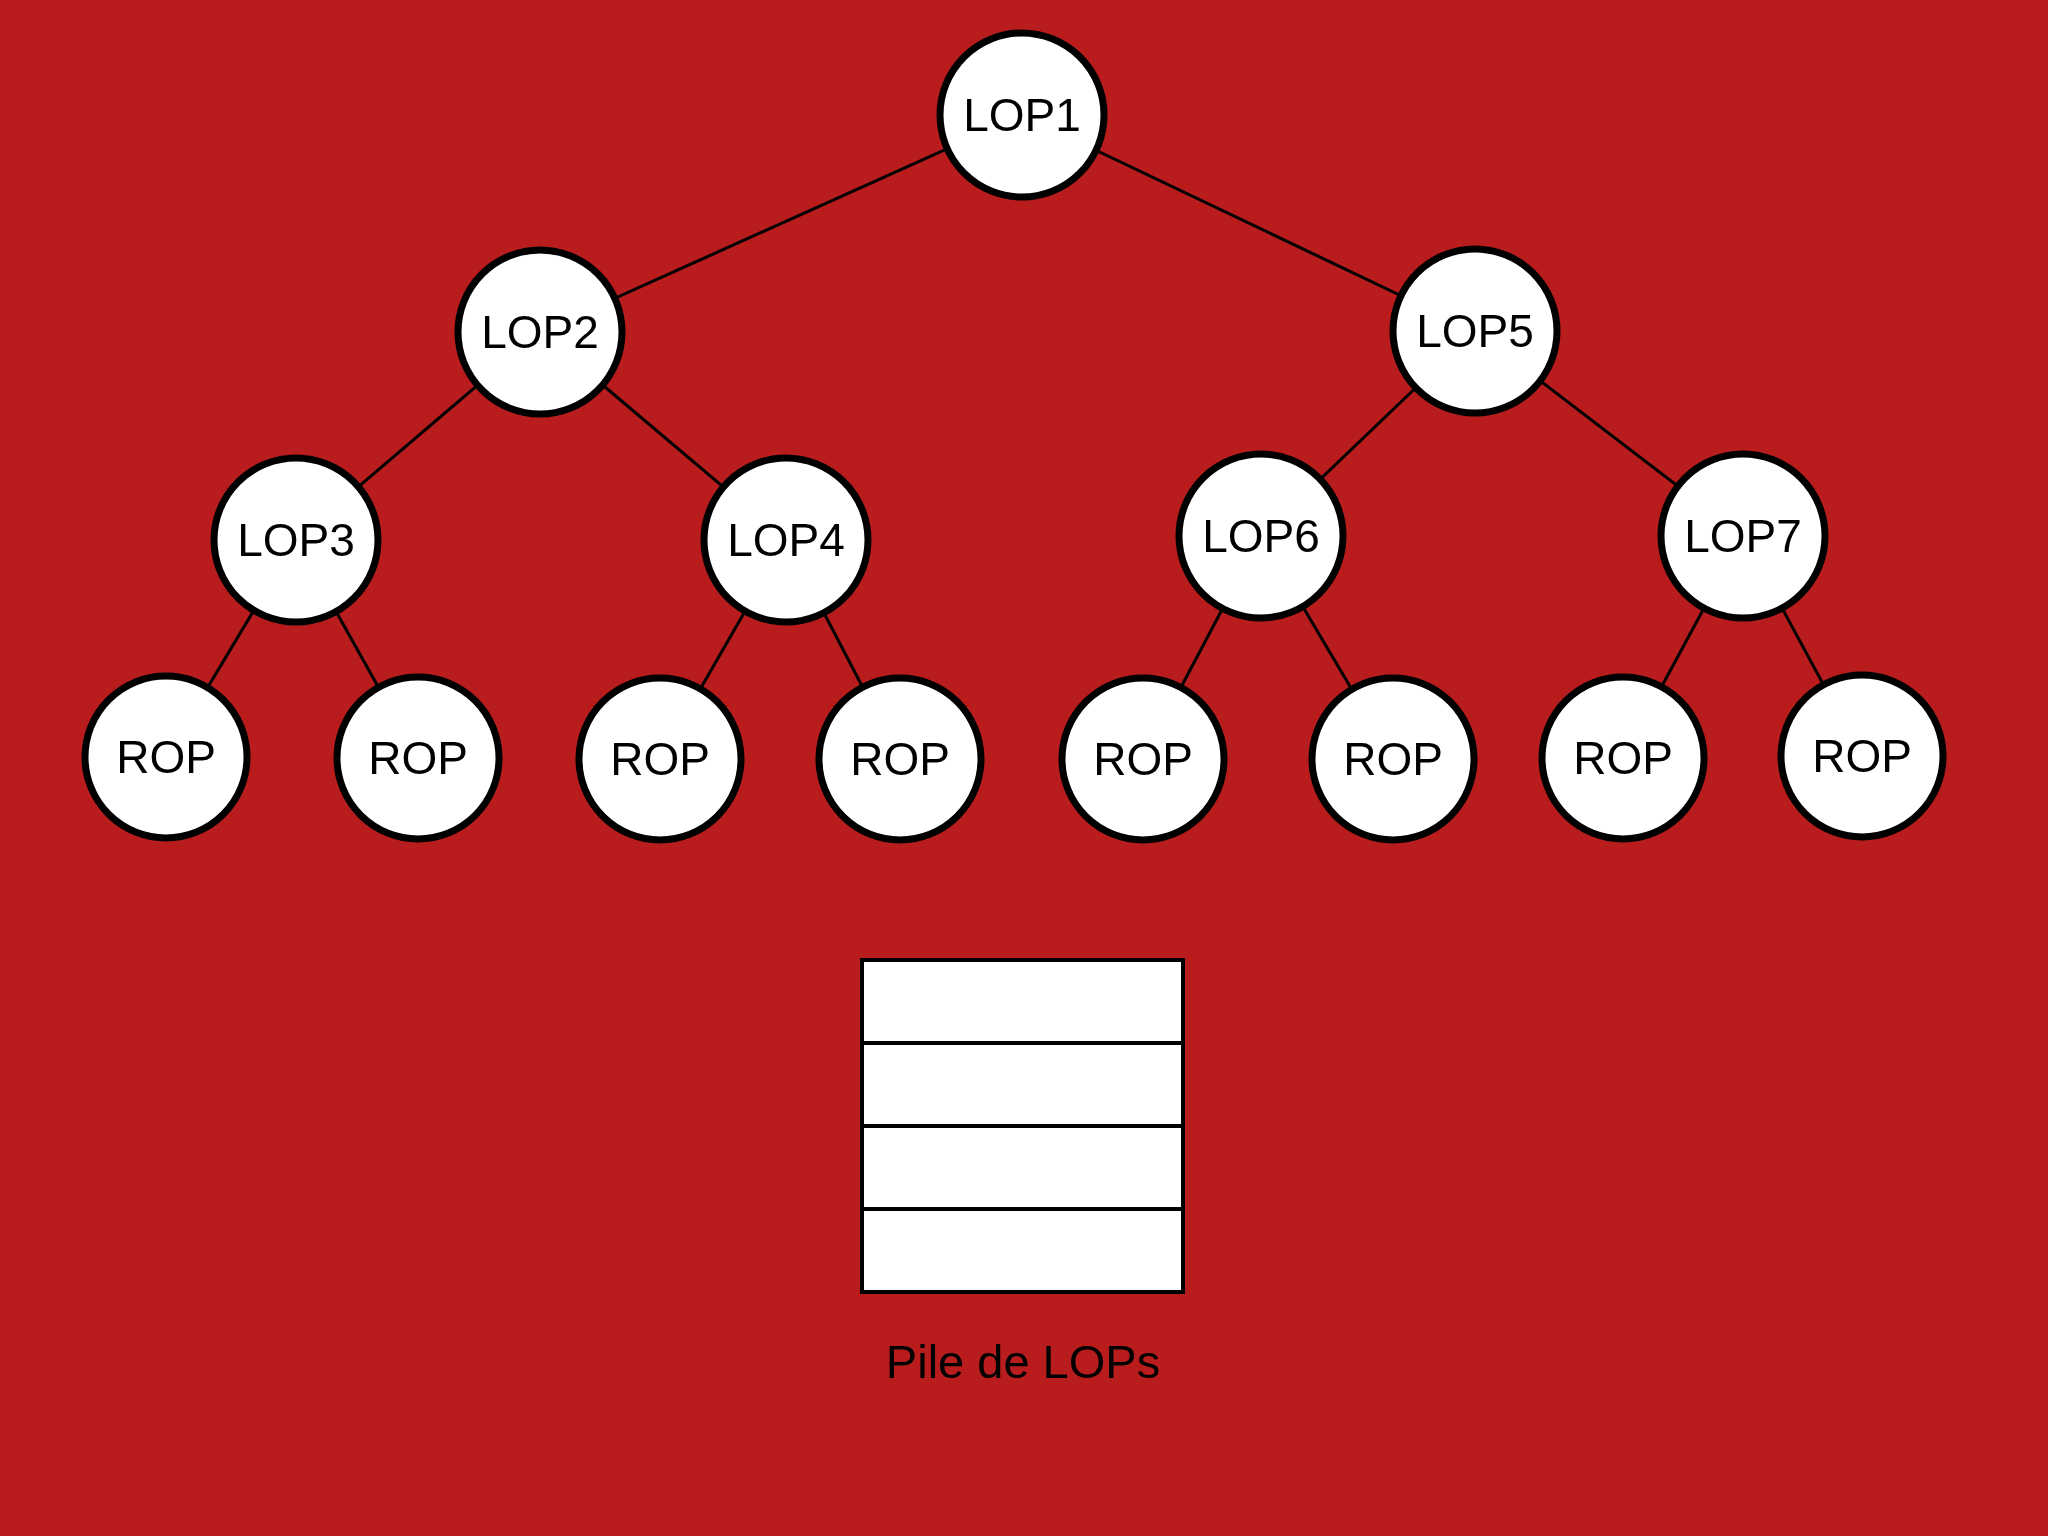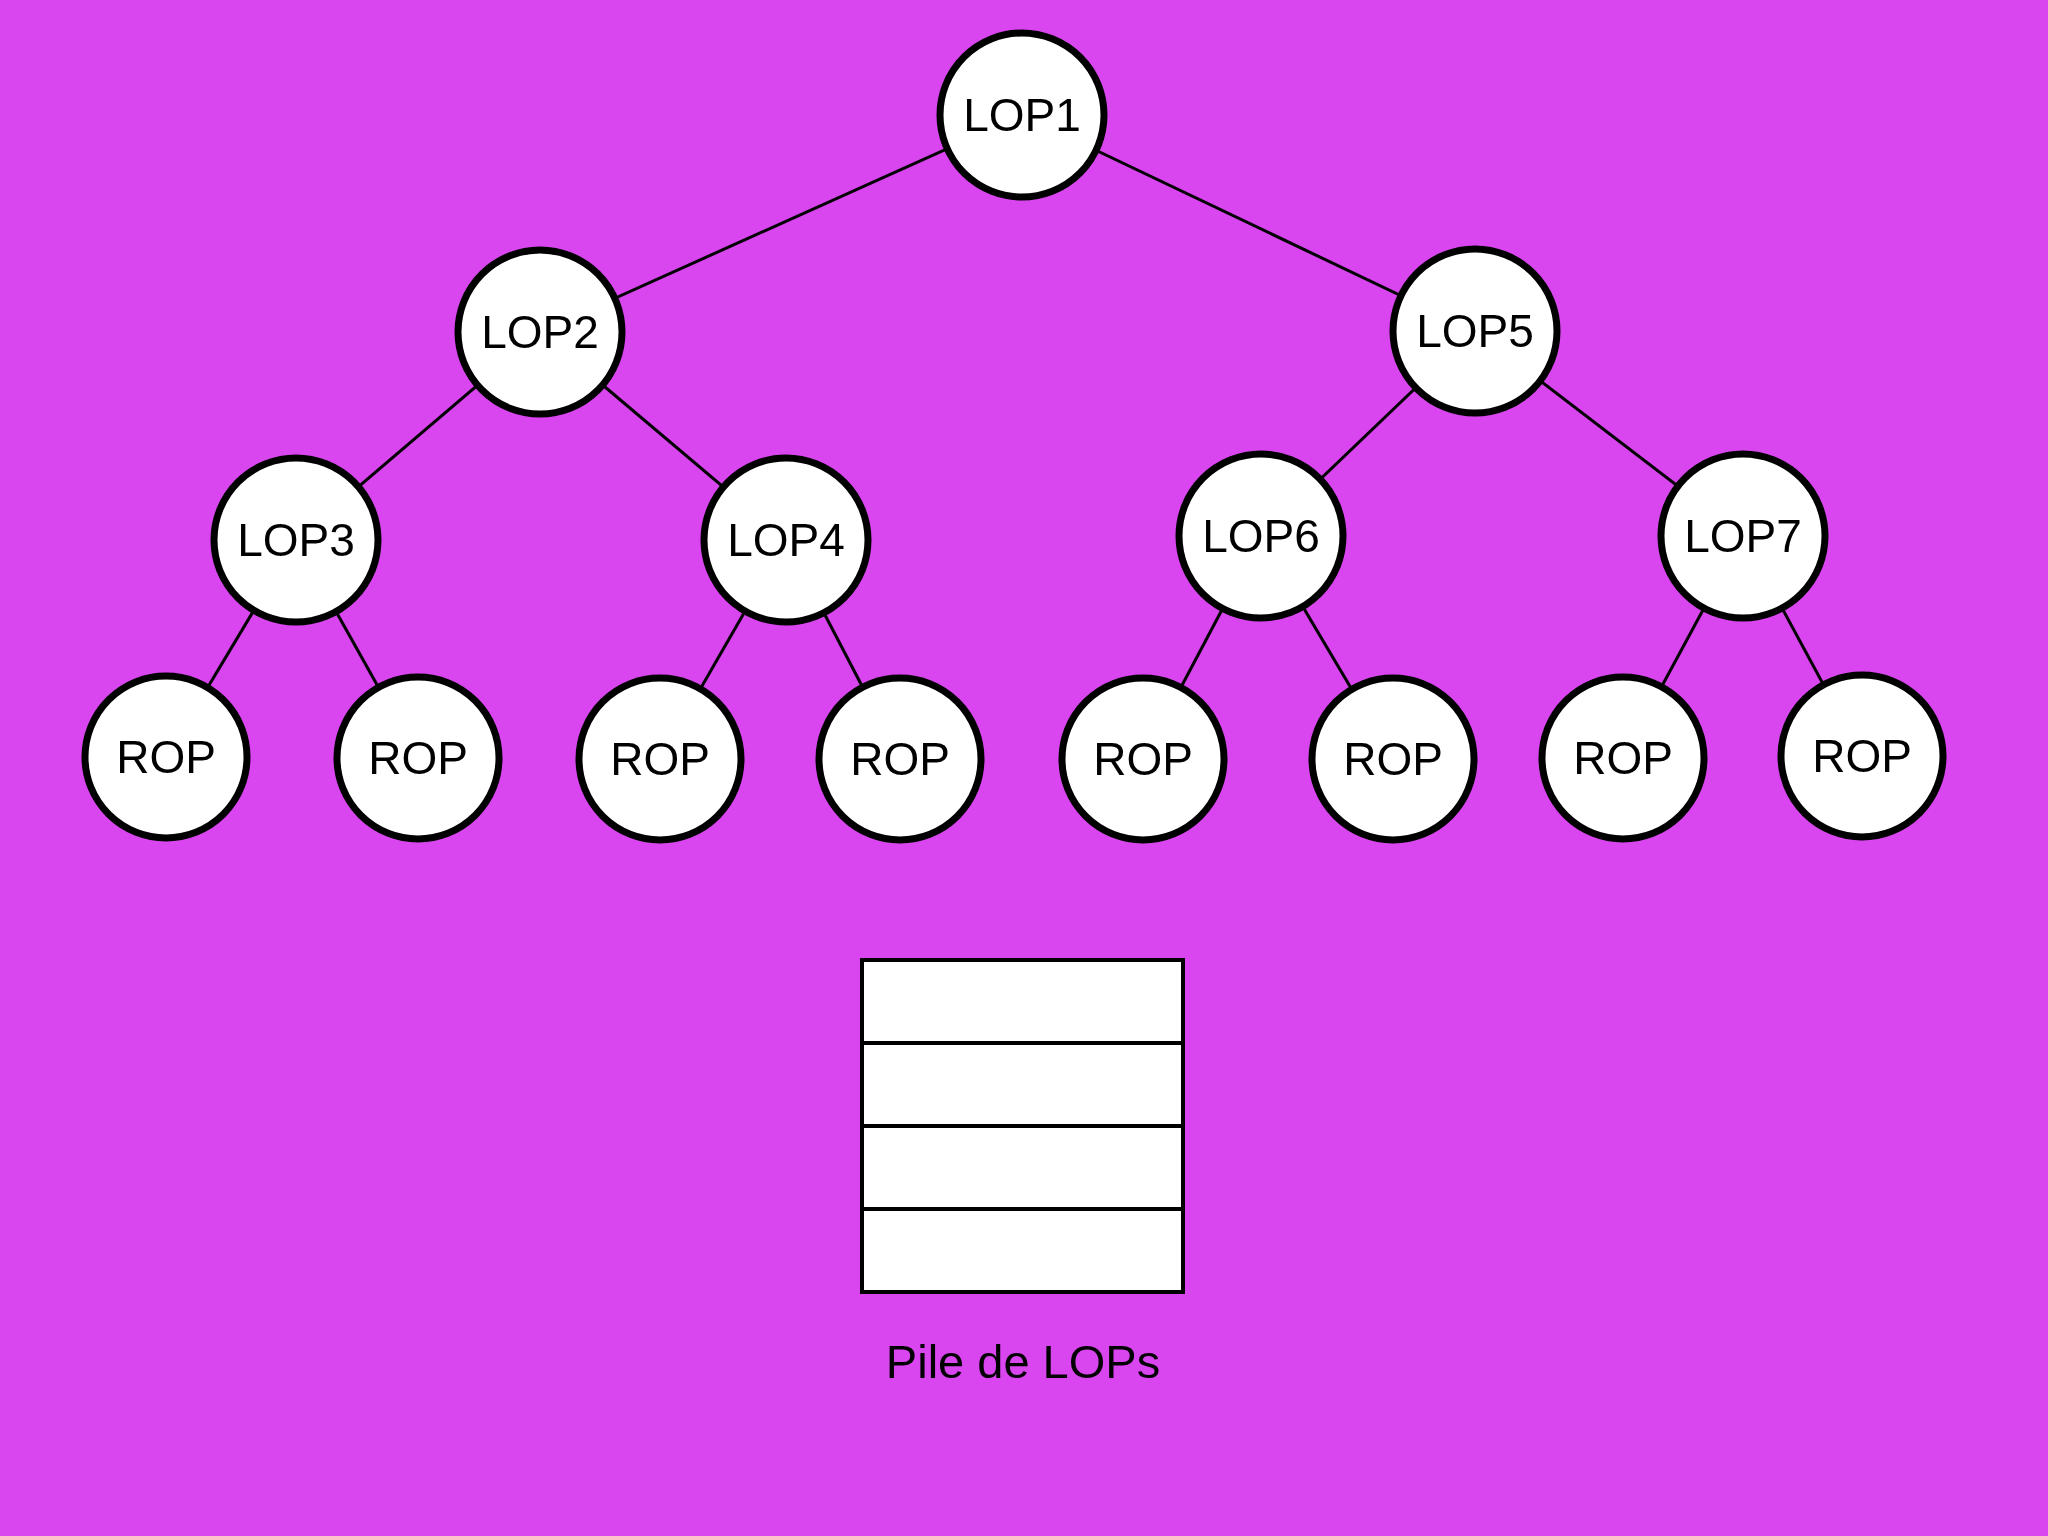--- a/index.html
+++ b/index.html
@@ -4,21 +4,21 @@
 <style>
   html, body {
     margin: 0;
     padding: 0;
     background: #ffffff;
   }
   .canvas {
     position: relative;
     width: 2048px;
     height: 1536px;
-    background: #d946ef;
+    background: #b91c1c;
     font-family: "Liberation Sans", "DejaVu Sans", sans-serif;
   }
   svg { display: block; }
   .edge {
     stroke: #000000;
     stroke-width: 3;
     fill: none;
   }
   .node-circle {
     fill: #ffffff;

